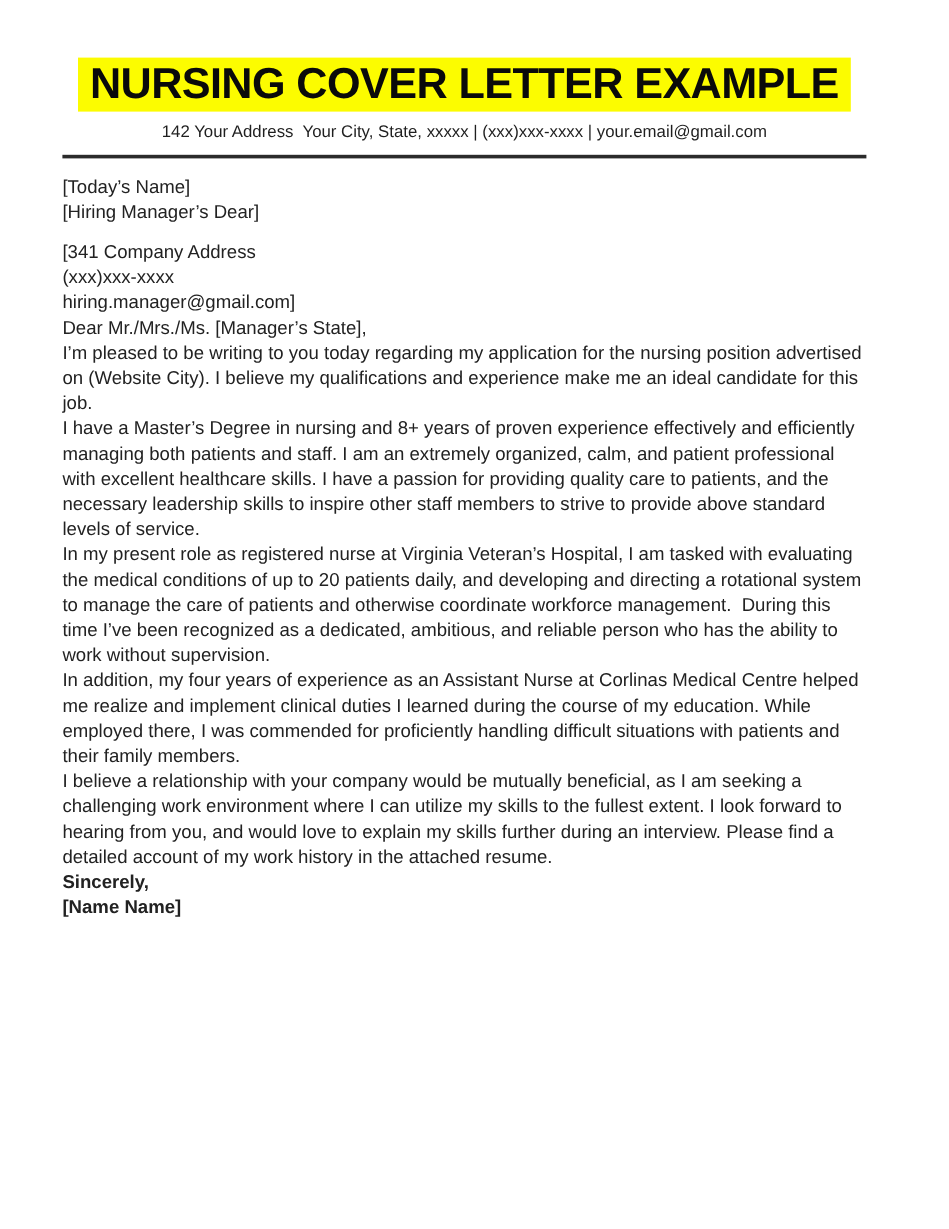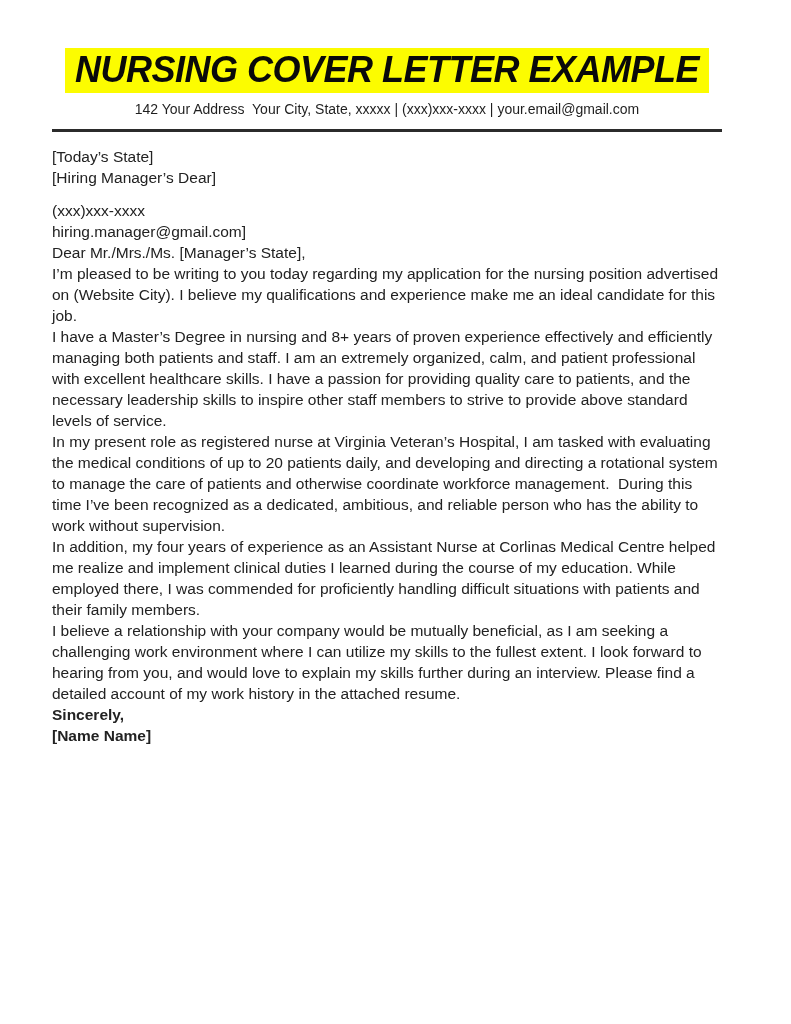--- a/index.html
+++ b/index.html
@@ -19,21 +19,20 @@
     color: #222222;
   }
   .doc-header { text-align: center; }
   .doc-title {
     margin: 0;
     font-size: 36px;
     line-height: 42px;
     font-weight: bold;
     letter-spacing: -0.5px;
     color: #0a0a0a;
-    font-style: italic;
   }
   .doc-title .highlight {
     background: #fcfc00;
     padding: 1px 10px 2px 10px;
     display: inline-block;
   }
   .contact-line {
     margin: 7px 0 0 0;
     font-size: 14px;
     line-height: 18px;
@@ -63,24 +62,25 @@
 <div class="page">
 
   <header class="doc-header">
     <h1 class="doc-title"><span class="highlight">NURSING COVER LETTER EXAMPLE</span></h1>
     <p class="contact-line">142 Your Address  Your City, State, xxxxx | (xxx)xxx-xxxx | your.email@gmail.com</p>
     <hr class="divider">
   </header>
 
   <main class="letter-body">
 
-    <p>[Today’s State]</p>
+    <p>[Today’s Name]</p>
     <p>[Hiring Manager’s Dear]</p>
 
     <div class="company-block">
+      <p>[341 Company Address</p>
       <p>(xxx)xxx-xxxx</p>
       <p>hiring.manager@gmail.com]</p>
     </div>
 
     <p class="salutation">Dear Mr./Mrs./Ms. [Manager’s State],</p>
 
     <p class="para">I’m pleased to be writing to you today regarding my application for the nursing position advertised on (Website City). I believe my qualifications and experience make me an ideal candidate for this job.</p>
     <p class="para">I have a Master’s Degree in nursing and 8+ years of proven experience effectively and efficiently managing both patients and staff. I am an extremely organized, calm, and patient professional with excellent healthcare skills. I have a passion for providing quality care to patients, and the necessary leadership skills to inspire other staff members to strive to provide above standard levels of service.</p>
     <p class="para">In my present role as registered nurse at Virginia Veteran’s Hospital, I am tasked with evaluating the medical conditions of up to 20 patients daily, and developing and directing a rotational system to manage the care of patients and otherwise coordinate workforce management.  During this time I’ve been recognized as a dedicated, ambitious, and reliable person who has the ability to work without supervision.</p>
     <p class="para">In addition, my four years of experience as an Assistant Nurse at Corlinas Medical Centre helped me realize and implement clinical duties I learned during the course of my education. While employed there, I was commended for proficiently handling difficult situations with patients and their family members.</p>

